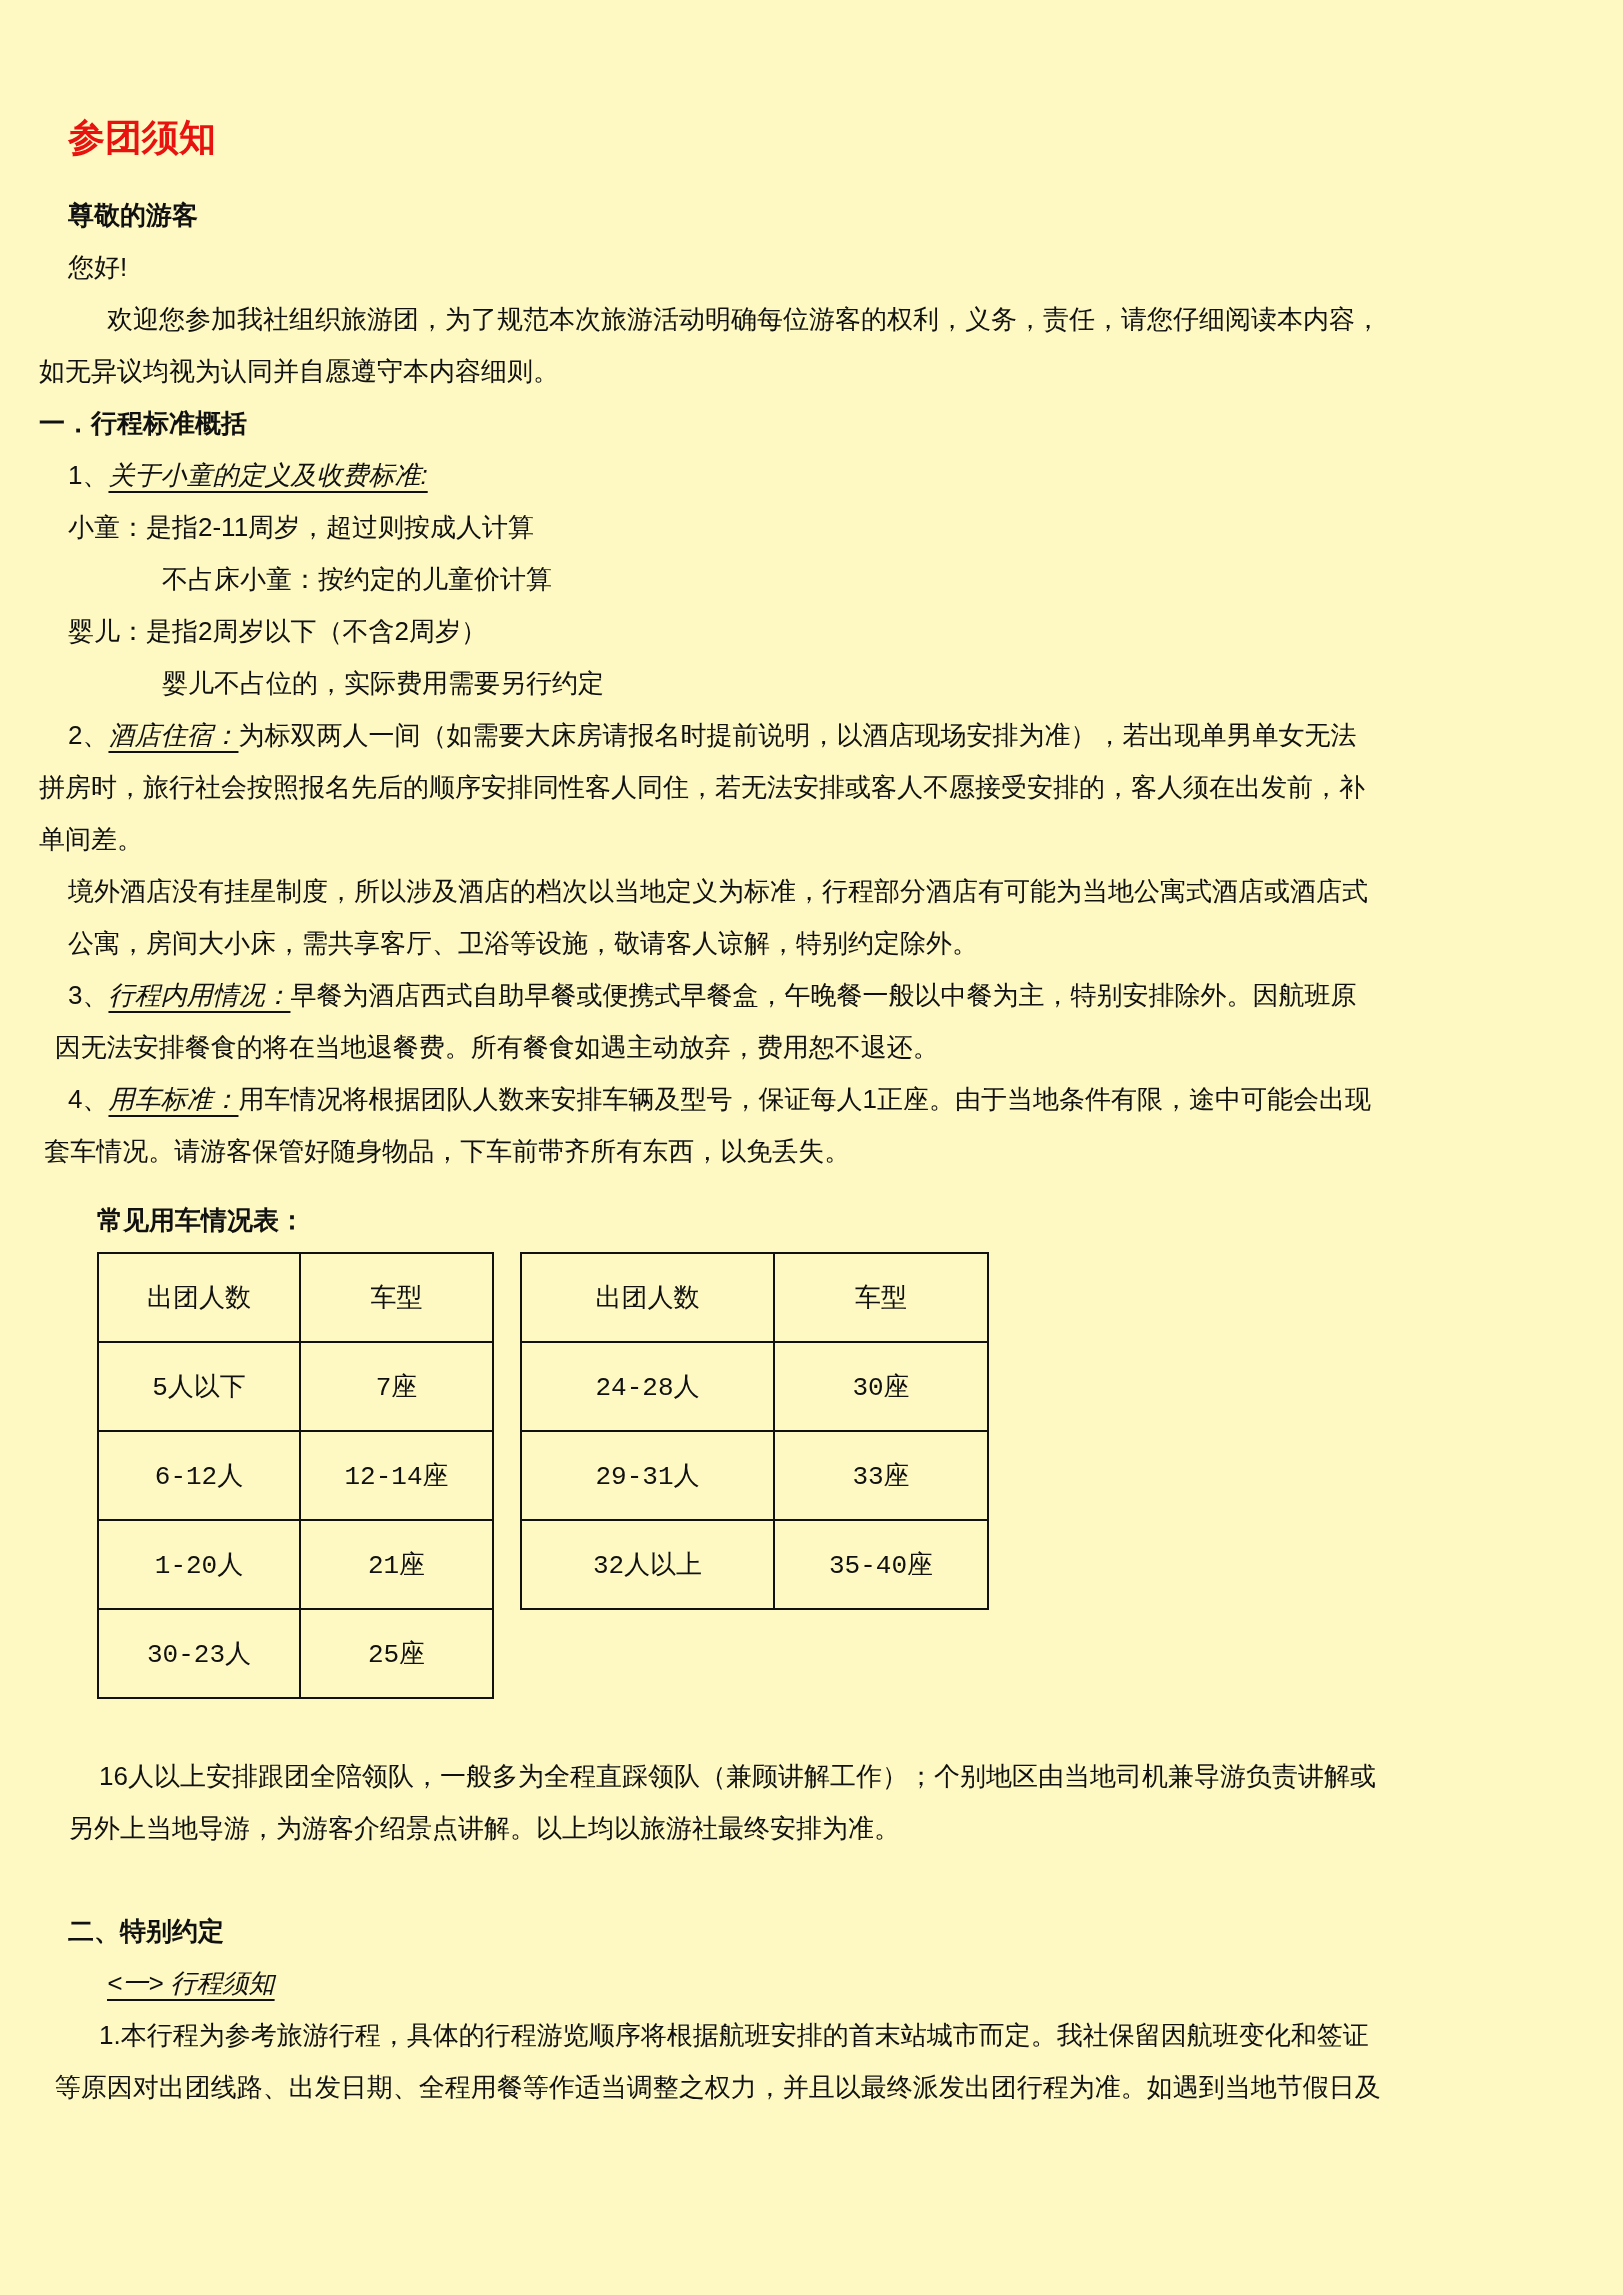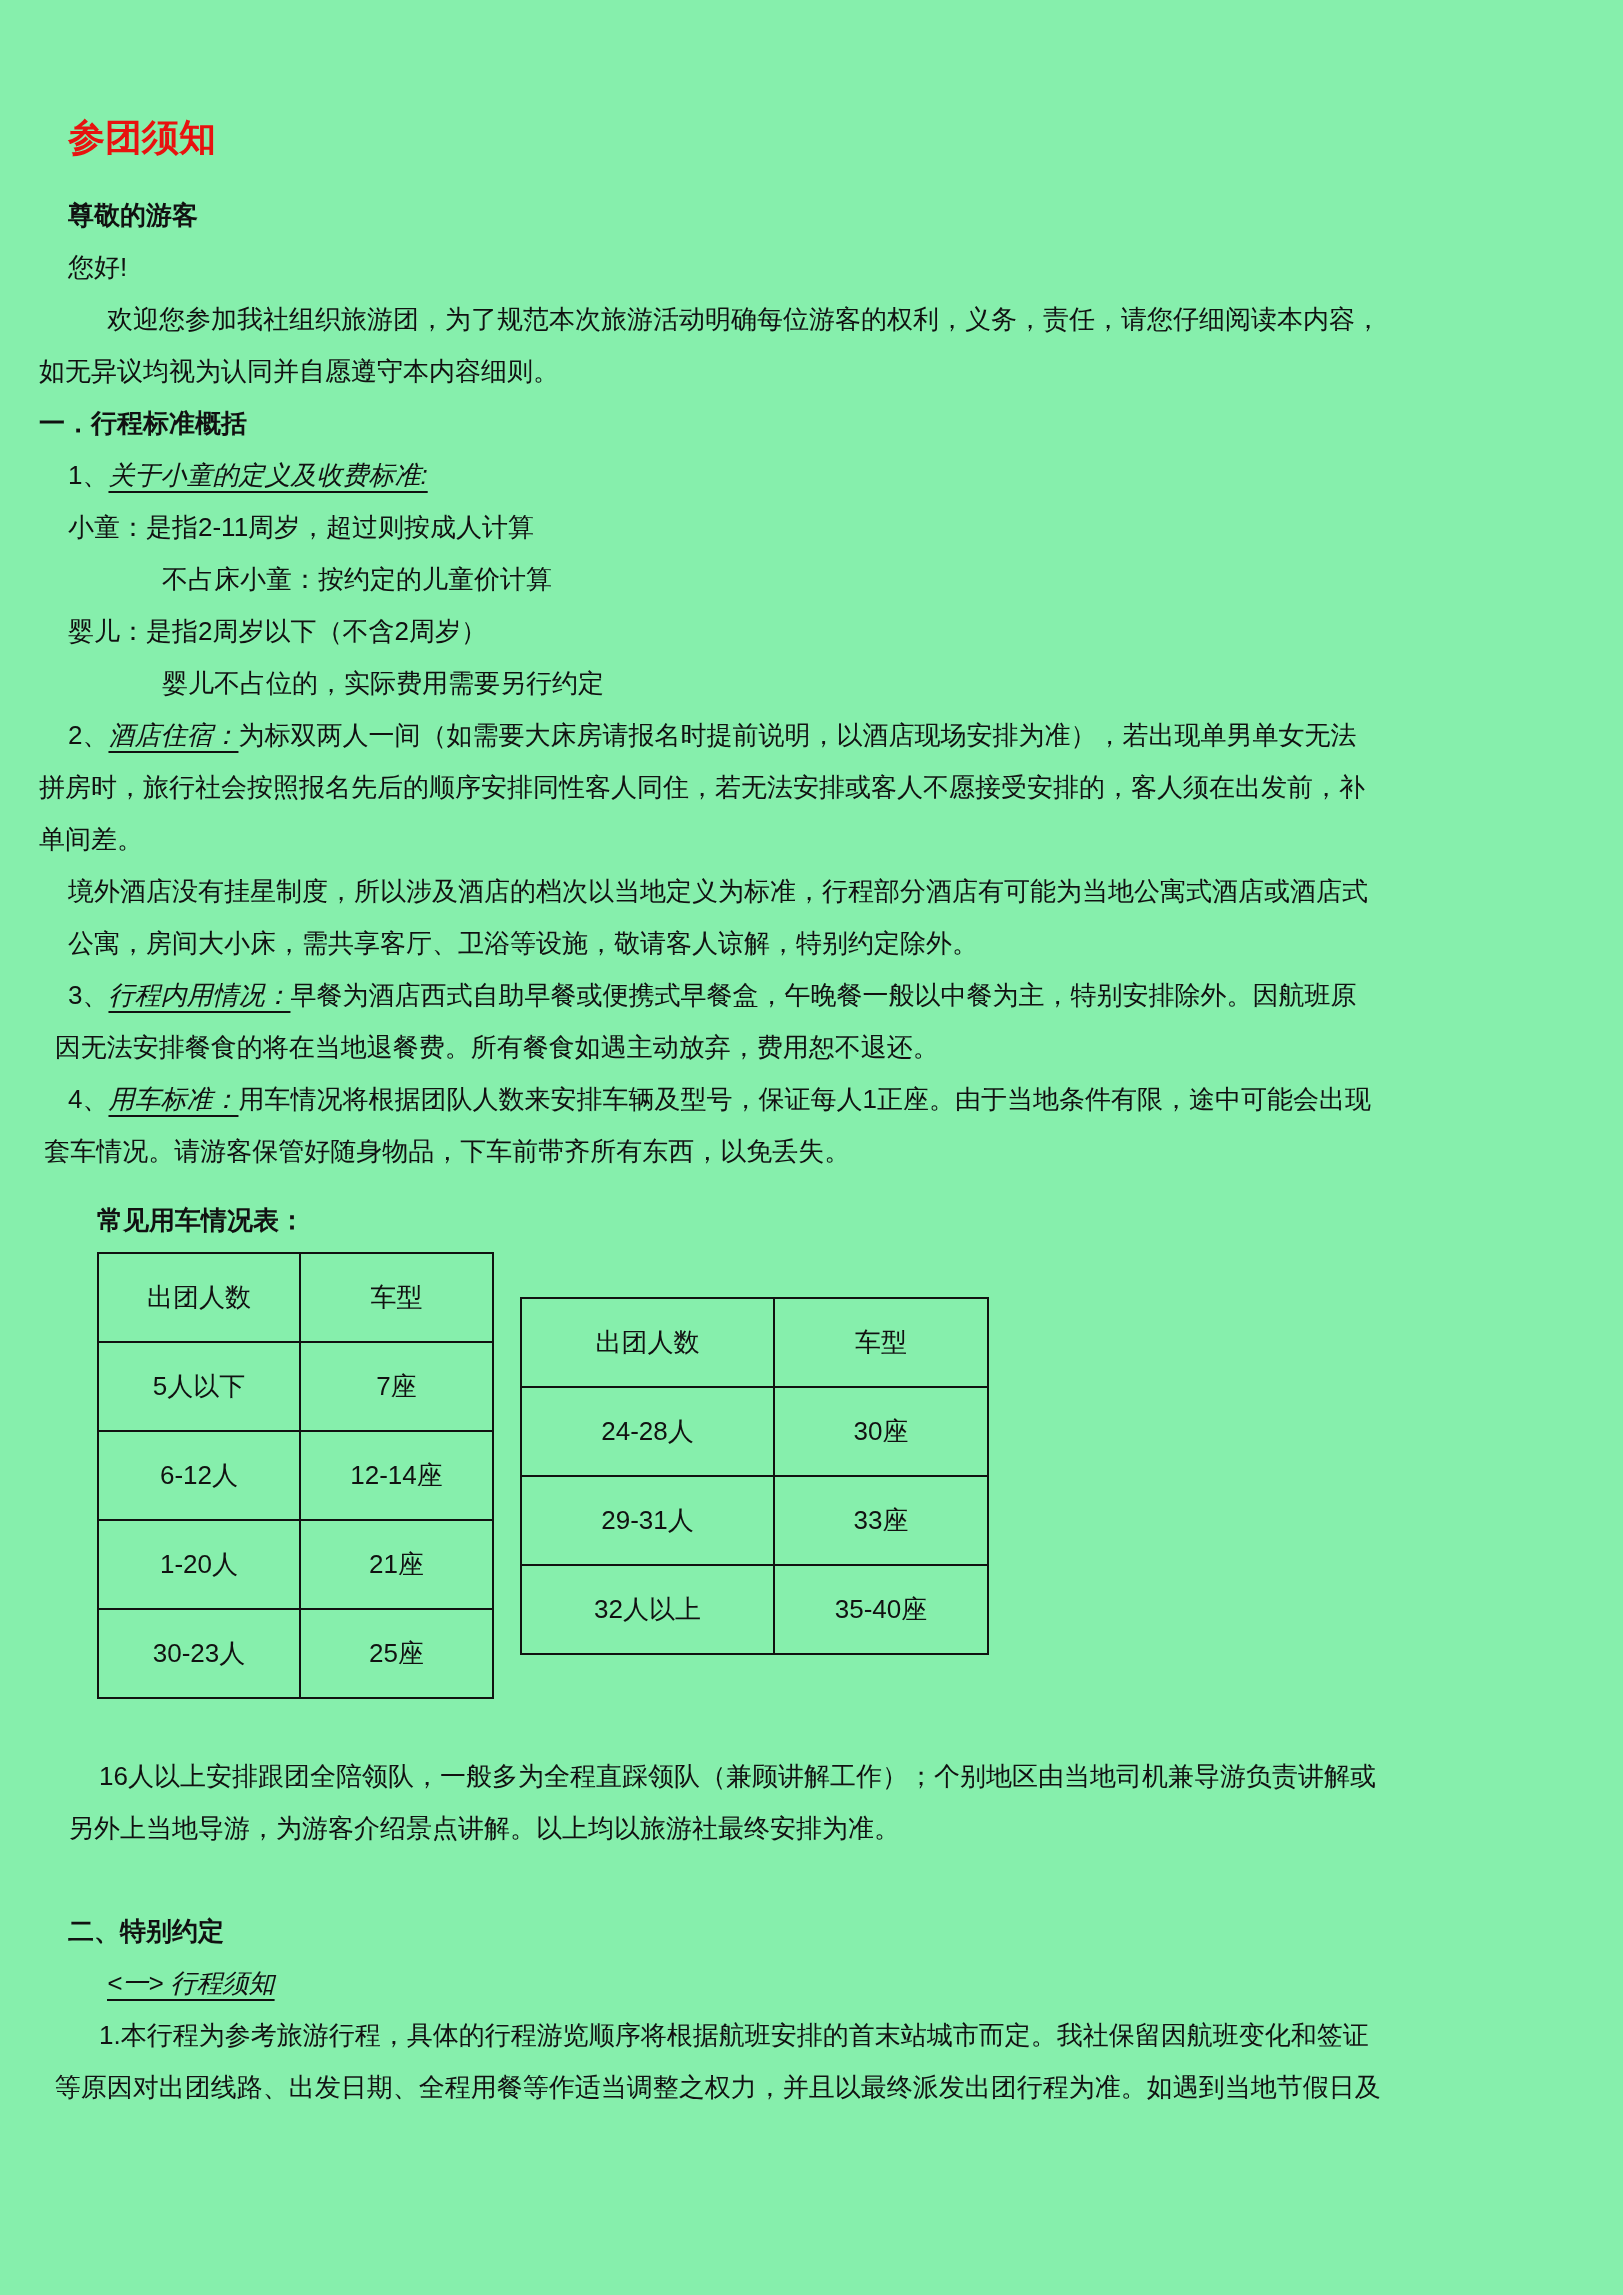--- a/index.html
+++ b/index.html
@@ -1,33 +1,33 @@
 <!DOCTYPE html>
 <html style="font-size:10.5px"><head>
 <meta charset="utf-8">
 <style>
   html,body{margin:0;padding:0;background:#888;}
   .page{
-    width:1623px;height:2295px;background:#86efac;margin:0 auto;
+    width:1623px;height:2295px;background:#fef9c3;margin:0 auto;
     font-family:"Liberation Sans","DejaVu Sans",sans-serif;
     color:#111111;overflow:hidden;position:relative;
   }
   .content{padding:115px 26px 0 39px;}
   .doc-title{font-size:37px;font-weight:bold;line-height:46px;margin:0 0 27.5px 29px;color:#e8120f;}
   .line{font-size:26px;line-height:52px;height:52px;white-space:nowrap;}
   .b{font-weight:bold;}
   .i8{padding-left:5.2px;}
   .i24{padding-left:15.7px;}
   .i44{padding-left:29px;}
   .i88{padding-left:58px;}
   .i92{padding-left:60px;}
   .i104{padding-left:68px;}
   .i188{padding-left:123px;}
   .clause{font-style:italic;text-decoration:underline;text-underline-offset:6.5px;text-decoration-thickness:2px;}
-  .tables{display:flex;align-items:center;gap:26px;margin:6.5px 0 51px 58px;}
+  .tables{display:flex;align-items:flex-start;gap:26px;margin:6.5px 0 51px 58px;font-family:Liberation Mono, monospace;}
   .vtable{border-collapse:collapse;}
   .vtable td{border:2px solid #111111;height:87px;text-align:center;vertical-align:middle;font-size:26px;padding:0 6.5px;}
   .tbl-left .c1{width:187px;}
   .tbl-left .c2{width:178px;}
   .tbl-right .c1{width:238px;}
   .tbl-right .c2{width:199px;}
 </style>
 </head>
 <body>
 

